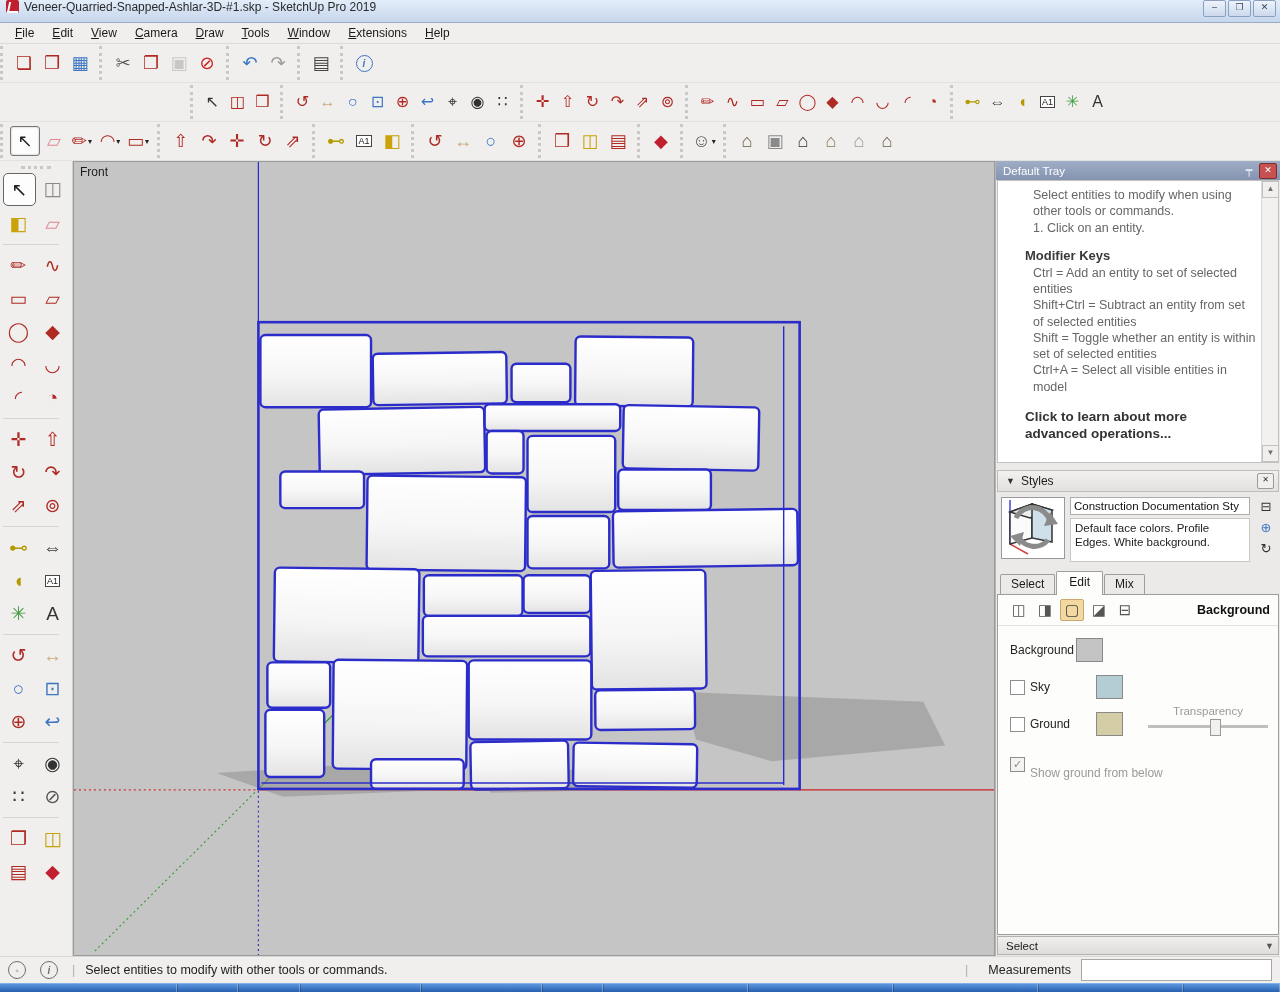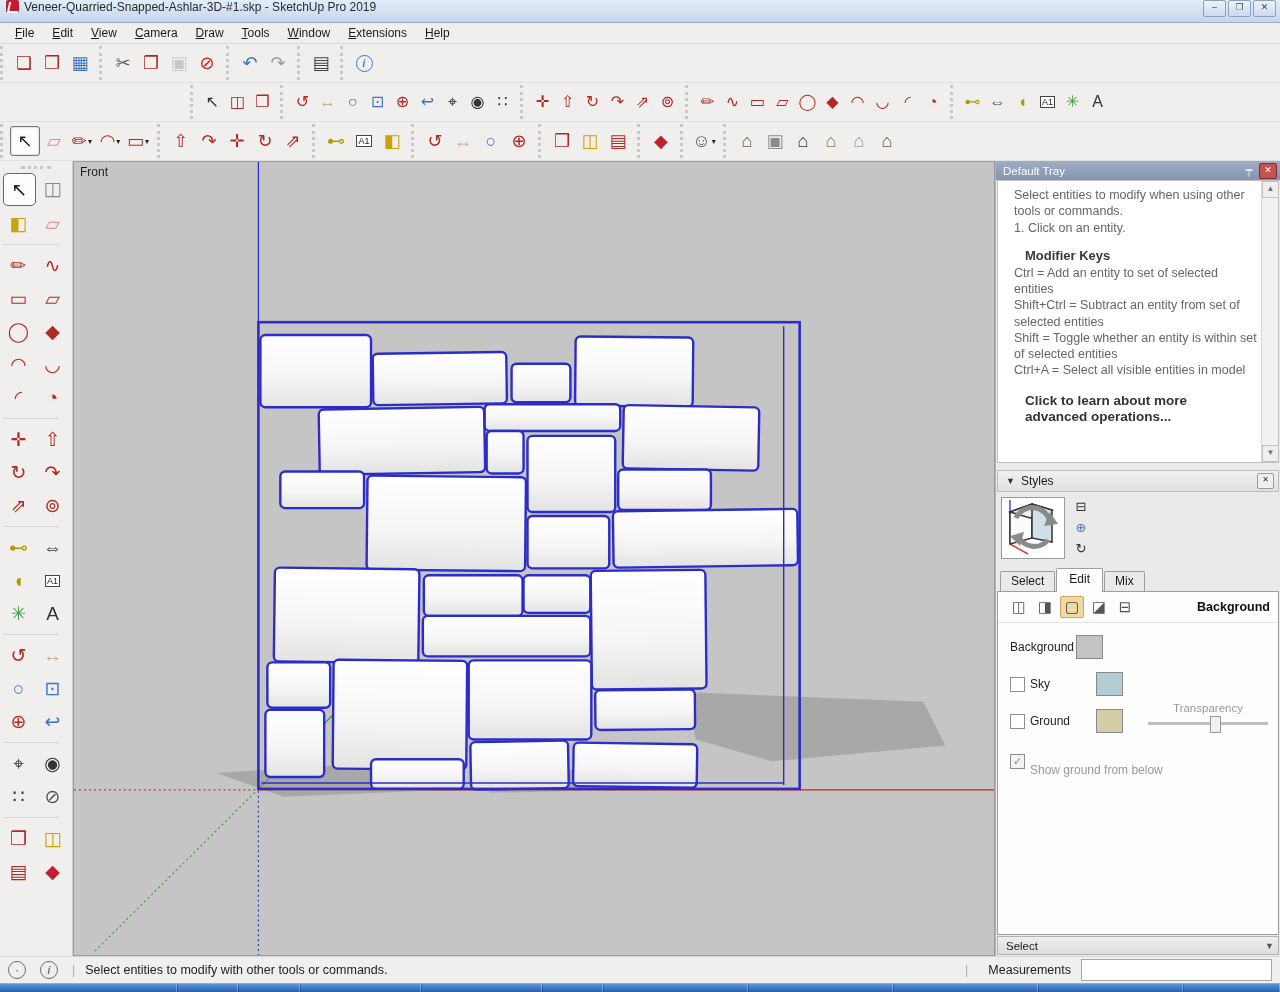--- a/index.html
+++ b/index.html
@@ -51,21 +51,21 @@
   
   .tray{width:284px;background:#eceae8;border-left:1px solid #b5b4b2;display:flex;flex-direction:column;font-size:12px;}
   .trayhead{height:19px;background:linear-gradient(#9fadc6,#8493b0);display:flex;align-items:center;
     color:#fff;font-size:11.5px;padding:0 3px 0 7px;flex:0 0 au: auto;flex:0 0 auto;}
   .trayhead .pin{margin-left:auto;color:#e8ecf4;font-size:11px;width:16px;text-align:center;}
   .trayhead .close{width:16px;height:14px;background:#c75050;border:1px solid #7e2d2d;border-radius:2px;
     color:#fff;font-size:9px;line-height:12px;text-align:center;margin-left:2px;}
   .instructor{background:#fff;border:1px solid #c3c2c0;margin:0 1px;height:281px;position:relative;
     overflow:hidden;flex:0 0 auto;}
   .instr-text{position:absolute;left:0;top:6px;right:18px;}
-  .instr-p{color:#666;font-size:12.5px;line-height:1.3;padding:0 2px 0 16px;}
+  .instr-p{color:#666;font-size:12.5px;line-height:1.3;padding:0 2px 0 35px;}
   .instr-h{color:#3a3a3a;font-weight:bold;font-size:13px;padding:12px 0 2px 27px;}
   .instr-link{color:#333;font-weight:bold;font-size:13.5px;line-height:1.25;padding:14px 8px 0 27px;}
   .scrollcol{position:absolute;right:0;top:0;bottom:0;width:16px;background:#f2f1f0;border-left:1px solid #d8d7d5;}
   .scrollbtn{width:15px;height:15px;background:#f0efee;border:1px solid #c2c1bf;color:#707070;font-size:8px;
     text-align:center;line-height:14px;}
   .scrollbtn.down{position:absolute;bottom:0;}
   .sechead{height:20px;background:linear-gradient(#f2f1f0,#e2e1df);border:1px solid #bdbcba;margin:7px 1px 0;
     display:flex;align-items:center;padding:0 4px;flex:0 0 auto;}
   .sechead .tri{font-size:9px;color:#333;margin:0 6px 0 4px;}
   .sechead .lbl{font-size:12px;color:#1a1a1a;}
@@ -647,20 +647,24 @@
             <line x1="8" y1="46" x2="26" y2="56" stroke="#cc4444" stroke-width="1.5"></line>
             <polygon points="8,14 30,6 30,40 8,46" fill="#fbfbfb" stroke="#333" stroke-width="1.5"></polygon>
             <polygon points="8,14 30,6 50,12 28,20" fill="#eeeeee" stroke="#333" stroke-width="1.5"></polygon>
             <polygon points="30,6 50,12 50,44 30,40" fill="#cfe0ea" stroke="#333" stroke-width="1.5"></polygon>
             <path d="M14 20 A18 18 0 0 1 48 24" fill="none" stroke="#8a8a8a" stroke-width="5"></path>
             <polygon points="48,14 56,26 42,28" fill="#8a8a8a"></polygon>
             <path d="M46 42 A18 18 0 0 1 16 38" fill="none" stroke="#8a8a8a" stroke-width="5"></path>
             <polygon points="18,48 8,38 22,34" fill="#8a8a8a"></polygon>
           </svg>
         </div>
+        <div class="stylefields">
+          <input class="stylename" value="Construction Documentation Sty" style="">
+          <div class="styledesc">Default face colors. Profile Edges. White background.</div>
+        </div>
         <div class="stylebtns">
           <div class="sbtn">⊟</div>
           <div class="sbtn" style="color:#3c76c2">⊕</div>
           <div class="sbtn">↻</div>
         </div>
       </div>
 
       <div class="tabs" id="style-tabs">
           <div class="tab">Select</div>
           <div class="tab activetab">Edit</div>

